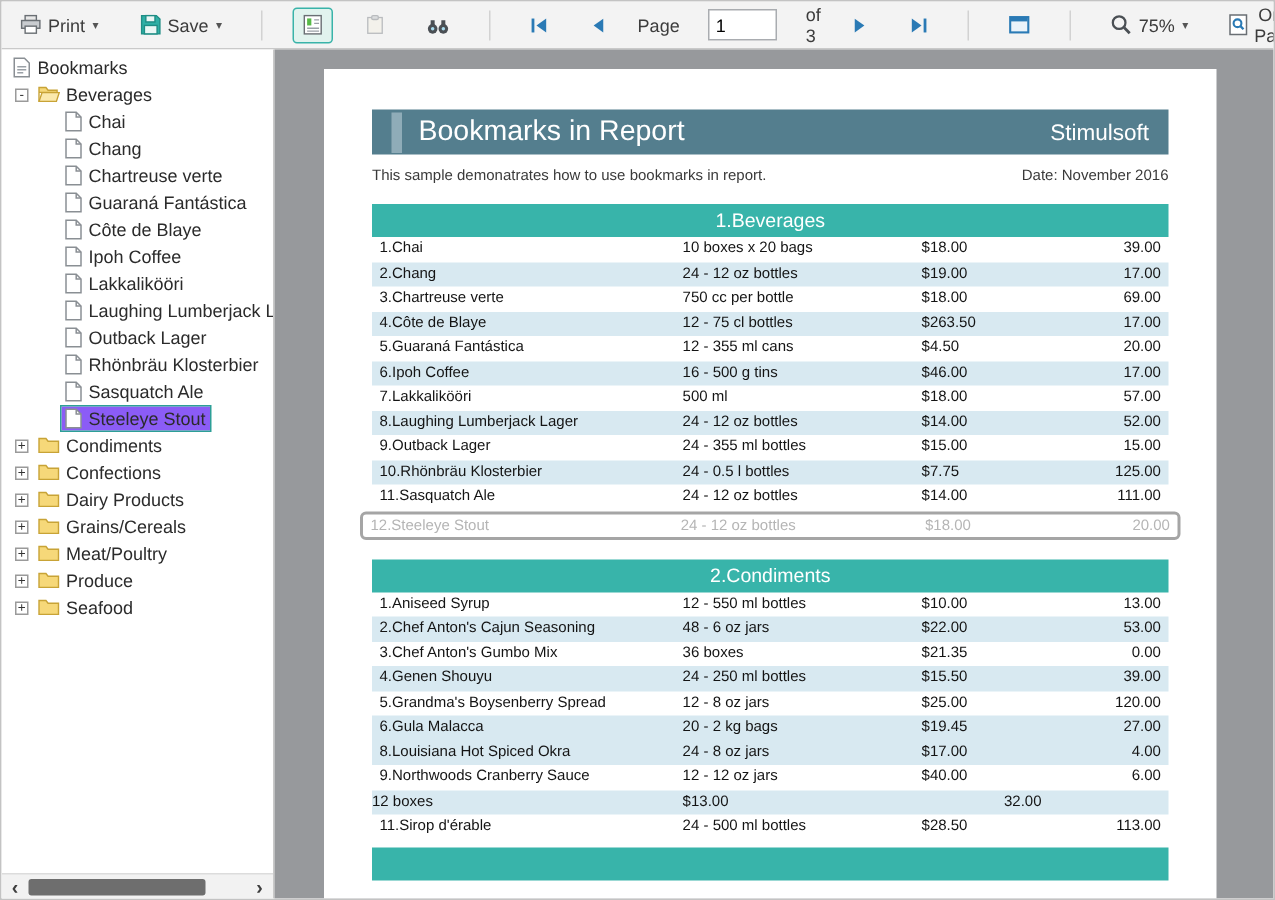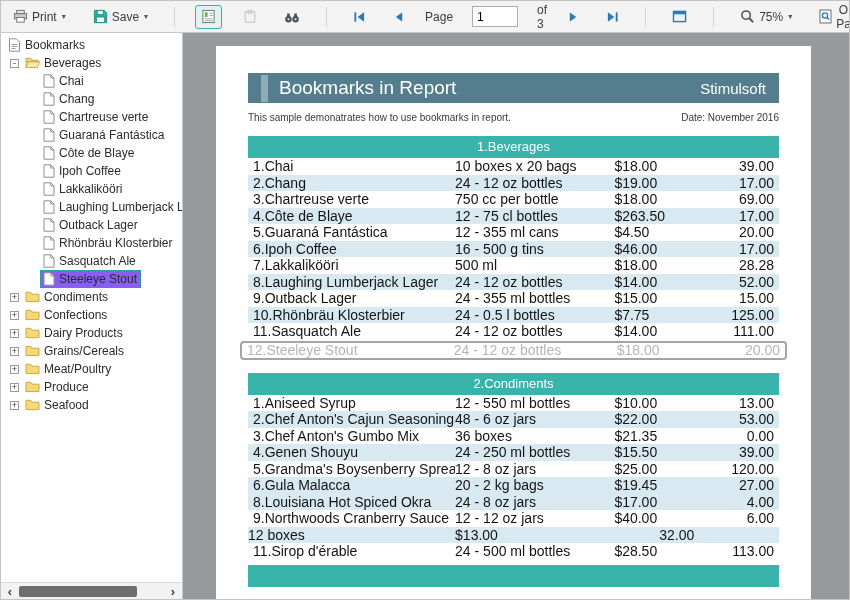--- a/index.html
+++ b/index.html
@@ -33,21 +33,21 @@
 .hs-thumb{height:11px;width:118px;background:#6e6e6e;border-radius:2px;cursor:pointer}
 
 .preview{flex:1;position:relative;background:#97999c;overflow:hidden}
 .pagewrap{position:absolute;left:33px;top:13px;width:595px;height:920px;background:#fff;padding:27px 32px 0 32px}
 .band{height:30px;background:#547e8e;color:#fff;display:flex;align-items:center;padding:0 13px}
 .band .accent{width:7px;height:27px;background:#8facb8;margin-right:11px}
 .band .title{font-size:19px}
 .band .brand{margin-left:auto;font-size:15px}
 .subline{display:flex;justify-content:space-between;margin-top:9px;font-size:10px;color:#3a3a3a}
 .sec-header{margin-top:13px;background:#38b4aa;color:#fff;text-align:center;font-size:13px;height:22px;line-height:22px}
-.trow{display:grid;grid-template-columns:39% 30% 16% 15%;line-height:16.5px;font-size:14px;color:#141414}
+.trow{display:grid;grid-template-columns:39% 30% 16% 15%;line-height:16.5px;font-size:10px;color:#141414}
 .trow.alt{background:#d8e9f1}
 .trow.hl{margin:1px -8px;border:2px solid #a5a5a5;border-radius:4px;color:#b5b5b5;line-height:15px;background:#fff}
 .cell{white-space:nowrap;overflow:hidden}
 .cell-name{padding-left:5px}
 .cell-price{text-align:left;padding-right:12px}
 .cell-stock{text-align:right;padding-right:5px}
 .partial-bar{margin-top:5px;height:22px;background:#38b4aa}
 svg{display:block}
 </style>
 </head>
@@ -464,21 +464,21 @@
             <div class="trow alt">
               <div class="cell cell-name">6.Ipoh Coffee</div>
               <div class="cell cell-quantity">16 - 500 g tins</div>
               <div class="cell cell-price">$46.00</div>
               <div class="cell cell-stock">17.00</div>
             </div>
             <div class="trow">
               <div class="cell cell-name">7.Lakkalikööri</div>
               <div class="cell cell-quantity">500 ml</div>
               <div class="cell cell-price">$18.00</div>
-              <div class="cell cell-stock">28.28</div>
+              <div class="cell cell-stock">57.00</div>
             </div>
             <div class="trow alt">
               <div class="cell cell-name">8.Laughing Lumberjack Lager</div>
               <div class="cell cell-quantity">24 - 12 oz bottles</div>
               <div class="cell cell-price">$14.00</div>
               <div class="cell cell-stock">52.00</div>
             </div>
             <div class="trow">
               <div class="cell cell-name">9.Outback Lager</div>
               <div class="cell cell-quantity">24 - 355 ml bottles</div>

